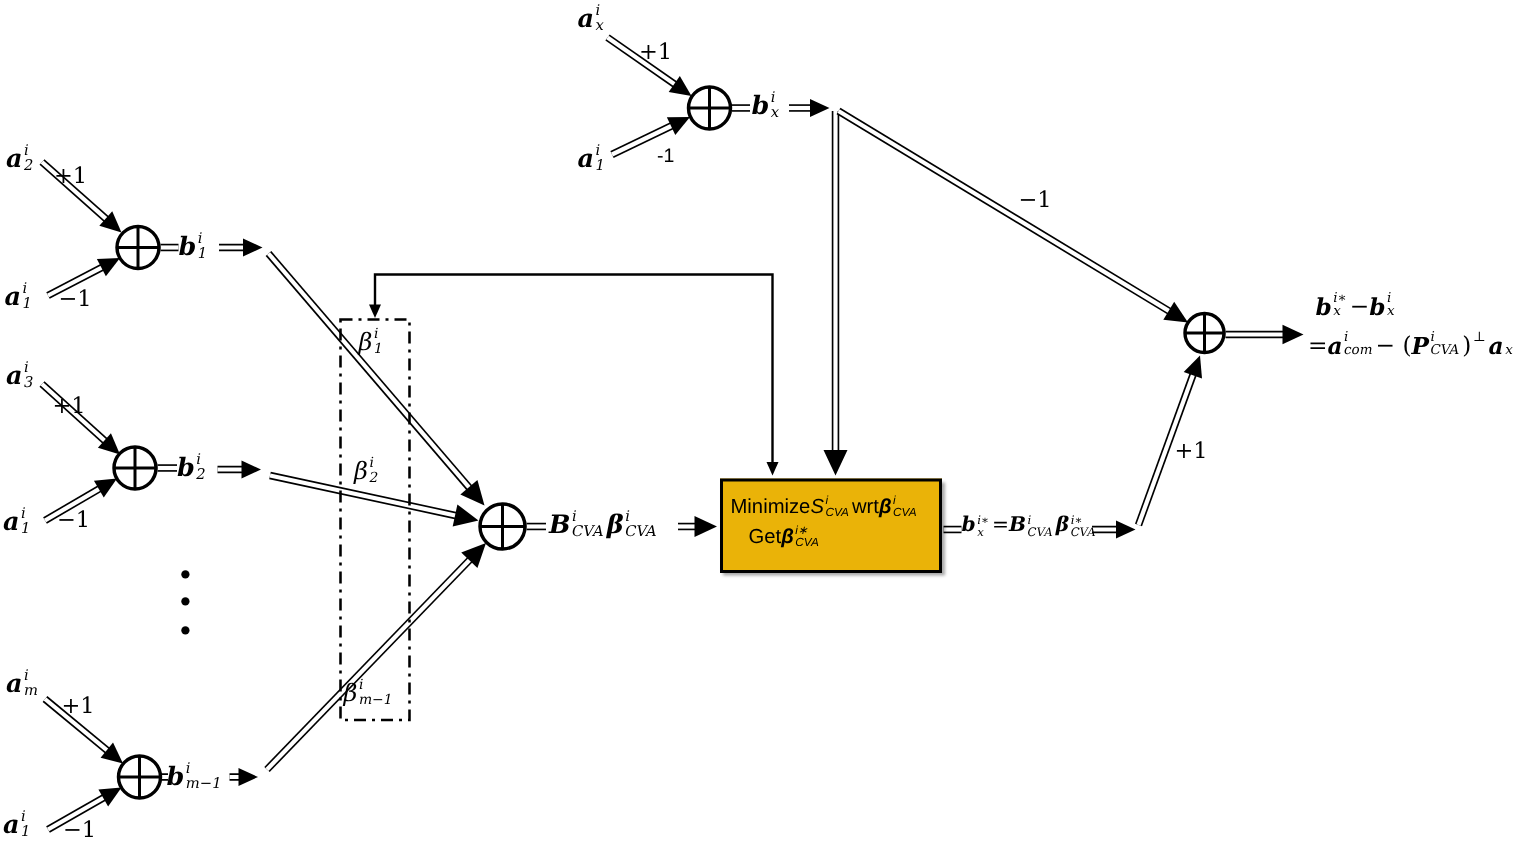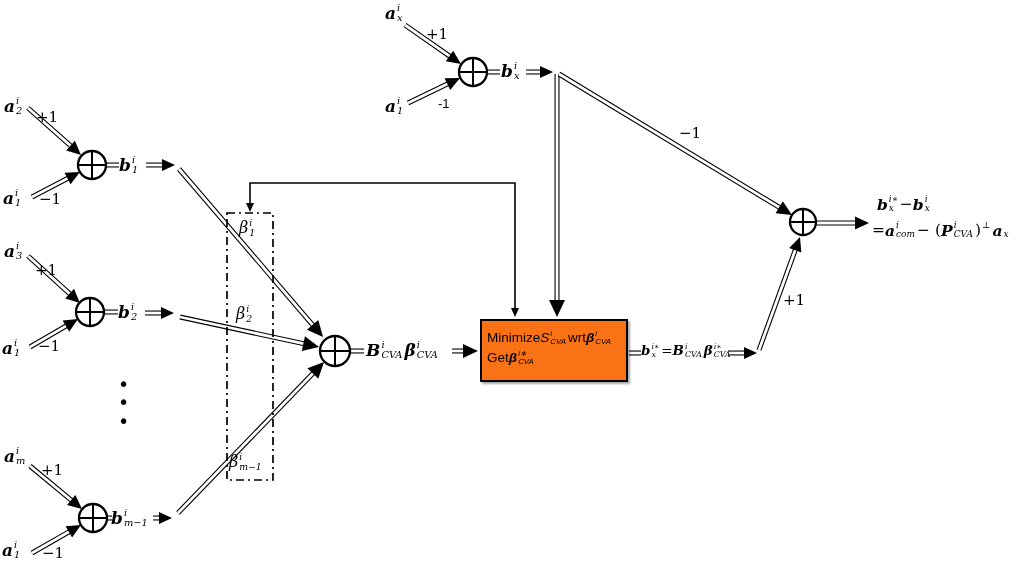--- a/index.html
+++ b/index.html
@@ -9,21 +9,21 @@
   .math{position:absolute;z-index:2;line-height:1;white-space:nowrap;display:flex;align-items:center;}
   .mb{font-style:italic;}
   .mb.bold{font-weight:bold;}
   .mb.plain{font-style:normal;font-family:inherit;}
   .ss{display:inline-flex;flex-direction:column;align-items:flex-start;
       font-size:0.58em;line-height:1.05;margin-left:1px;margin-right:2px;}
   .ss span{min-height:1em;font-style:italic;display:block;}
   .wlab{position:absolute;z-index:2;font-size:15px;line-height:1;}
   .blab{font-size:16px;}
   .minimize-box{position:absolute;z-index:2;left:480px;top:319px;width:148px;height:63px;
-      box-sizing:border-box;border:2.5px solid #000;background:#f97316;
+      box-sizing:border-box;border:2.5px solid #000;background:#eab308;
       box-shadow:2px 2px 2px rgba(0,0,0,0.35);
       font-family:"Liberation Sans",sans-serif;text-align:center;}
   .minimize-box .math{font-size:13.5px;}
   .dots{position:absolute;z-index:2;left:118px;top:379px;display:flex;flex-direction:column;
       gap:7px;font-family:"DejaVu Sans",sans-serif;font-size:19px;line-height:0.6;}
 </style>
 </head>
 <body>
 
 <div class="stage">
@@ -273,21 +273,21 @@
           <span>i</span>
           <span>CVA</span>
         </span>
         <span class="mb plain"> wrt </span>
         <span class="mb bold">β</span>
         <span class="ss">
           <span>i</span>
           <span>CVA</span>
         </span>
       </div>
-    <div class="math" style="left:5px;top:29px">
+    <div class="math" style="left:17px;top:29px">
         <span class="mb plain">Get </span>
         <span class="mb bold">β</span>
         <span class="ss">
           <span>i∗</span>
           <span>CVA</span>
         </span>
       </div>
   </div>
 
   <div class="math" style="left:641px;top:343px;font-size:13.5px">

